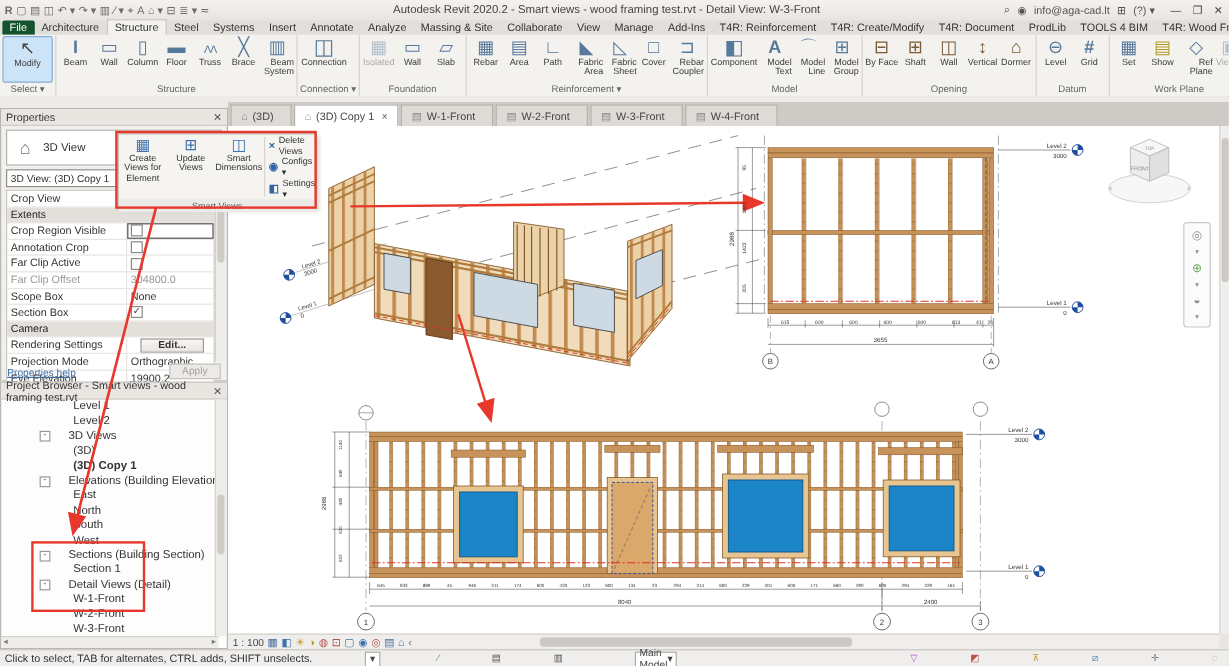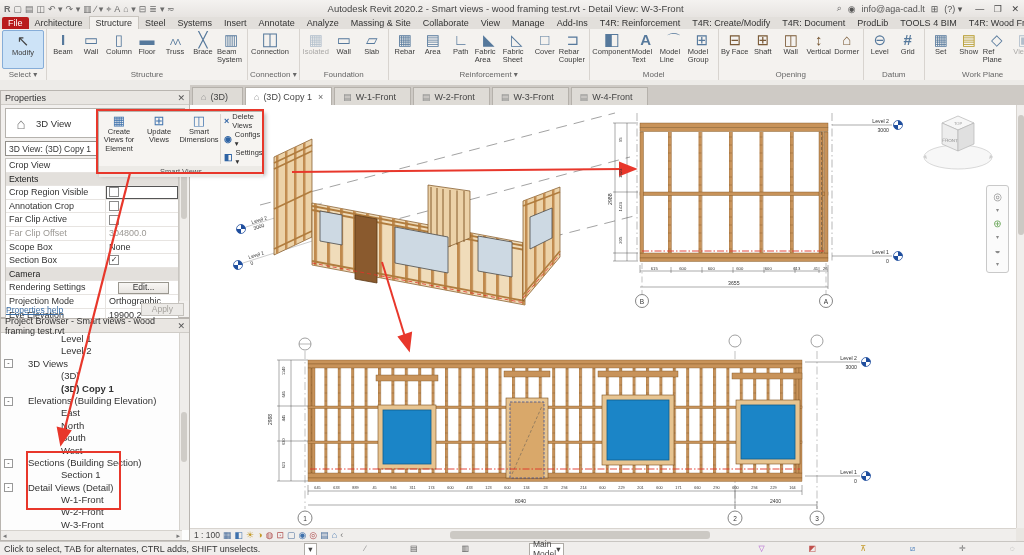--- a/index.html
+++ b/index.html
@@ -11,29 +11,29 @@
             display:flex;align-items:center;font-size:9px;color:#555;}
   .qat{display:flex;align-items:center;gap:3px;padding-left:4px;}
   .qat span{font-size:9px;color:#6b6b6b;line-height:10px;}
   .applogo{color:#1460a8;font-weight:bold;font-size:11px;}
   .wintitle{flex:1;text-align:center;color:#444;font-size:9.5px;white-space:nowrap;overflow:hidden;}
   .titright{display:flex;align-items:center;gap:6px;padding-right:5px;font-size:9px;color:#555;}
   .winbtns span{margin-left:7px;color:#444;font-size:9px;}
   
   .tabrow{left:0;top:17px;width:1024px;height:12px;background:#e2dfdb;display:flex;align-items:flex-end;font-size:9px;}
   .rtab{padding:1px 6px 1px 6px;white-space:nowrap;color:#333;}
-  .rtab.file{background:#b91c1c;color:#fff;border-radius:2px 2px 0 0;margin-left:2px;}
+  .rtab.file{background:#14532d;color:#fff;border-radius:2px 2px 0 0;margin-left:2px;}
   .rtab.active{background:#f4f2ef;border:1px solid #c9c5bf;border-bottom:none;}
   
   .ribbon{left:0;top:29px;width:1024px;height:51px;background:#f4f2ef;border-bottom:1px solid #c5c1bb;
           display:flex;overflow:hidden;}
   .rgroup{display:flex;flex-direction:column;border-right:1px solid #d8d4cf;padding:1px 2px 0 2px;}
   .rbtns{flex:1;display:flex;align-items:stretch;}
   .rbtn{width:28px;display:flex;flex-direction:column;align-items:center;justify-content:flex-start;
-        font-size:7.5px;line-height:1.05;text-align:left;color:#3c3c3c;padding-top:1px;}
+        font-size:7.5px;line-height:1.05;text-align:right;color:#3c3c3c;padding-top:1px;}
   .rbtn .ic{font-size:15px;line-height:17px;height:17px;color:#56799c;}
   .rbtn.sel{background:#cde3f7;border:1px solid #86add8;border-radius:2px;}
   .rbtn.big{width:40px;}
   .rbtn.dim{opacity:.42;}
   .glabel{height:11px;font-size:8px;color:#666;text-align:center;line-height:11px;white-space:nowrap;}
   .gap{left:0;top:80px;width:1024px;height:10px;background:#edebe8;}
   
   .ic::before{content:"▭";}
   .ic-cursor::before{content:"↖";color:#444;}
   .ic-beam::before{content:"I";font-weight:bold;}
@@ -81,38 +81,38 @@
         justify-content:space-between;padding:0 3px;font-size:8.5px;}
   .prows{margin:0 10px 0 4px;background:#fff;border:1px solid #c9c6c1;}
   .prow{display:flex;height:12.6px;line-height:12.6px;border-bottom:1px solid #e7e4e1;}
   .prow .pl{width:96px;padding-left:3px;border-right:1px solid #e7e4e1;overflow:hidden;white-space:nowrap;}
   .prow .pv{flex:1;padding-left:3px;overflow:hidden;white-space:nowrap;display:flex;align-items:center;}
   .prow.header{background:#e3e0dc;}
   .prow.header .pl{width:auto;border:none;font-size:8.8px;color:#222;}
   .prow.dim{color:#9b9894;}
   .prow.sel .pv{outline:1px solid #555;outline-offset:-1px;}
   .vbtn{border:1px solid #9a978f;background:linear-gradient(#f8f6f4,#e8e5e1);padding:0 14px;height:10px;line-height:9px;
-        font-size:8.5px;margin:0 auto;}
+        font-size:8.5px;margin:0 auto;font-weight:bold;}
   .cb{display:none;}
   .cb-box{display:inline-block;width:8px;height:8px;border:1px solid #8a8a8a;background:#fff;font-size:8px;line-height:8px;text-align:center;color:#333;}
   .cb-ck::after{content:"✓";}
   .pfoot{position:absolute;left:0;bottom:0;width:100%;height:15px;display:flex;align-items:center;justify-content:space-between;padding:0 5px;box-sizing:border-box;}
   .plink{color:#3b6ea5;text-decoration:underline;font-size:8.5px;}
   .apply{color:#a5a29d;border:1px solid #c5c2bd;background:#eceae7;padding:0 10px;font-size:8.5px;height:11px;line-height:11px;}
   .vsb{position:absolute;right:1px;top:60px;width:8px;height:150px;background:#efedea;border-left:1px solid #d5d2cd;}
   .vsb .th{position:absolute;left:1px;top:8px;width:6px;height:60px;background:#cfccc7;border-radius:3px;}
   
   .browser{left:0;top:318px;width:190px;height:223px;background:#fdfdfd;border:1px solid #b9b5b0;box-sizing:border-box;font-size:9.5px;}
   .btree{position:absolute;left:0;top:14px;right:9px;bottom:10px;overflow:hidden;}
   .trow{height:12.4px;line-height:12.4px;display:flex;align-items:center;white-space:nowrap;}
   .trow .exp{width:7px;height:7px;border:1px solid #999;font-size:7px;line-height:6px;text-align:center;color:#333;
              margin-right:3px;background:#fff;visibility:hidden;flex:none;}
   .trow .exp.on{visibility:visible;}
   .trow .tico2{width:10px;font-size:8px;color:#6a8cb0;margin-right:2px;flex:none;}
-  .i1{padding-left:3px;} .i3{padding-left:36px;}
+  .i1{padding-left:32px;} .i3{padding-left:36px;}
   .bold{font-weight:bold;}
   .hsb{position:absolute;left:0;bottom:0;width:181px;height:10px;background:#efedea;border-top:1px solid #d5d2cd;
        display:flex;justify-content:space-between;font-size:7px;color:#777;line-height:10px;padding:0 2px;box-sizing:border-box;}
   .bvsb{position:absolute;right:0px;top:14px;width:9px;bottom:10px;background:#efedea;border-left:1px solid #d5d2cd;}
   .bvsb .th{position:absolute;left:1px;top:40%;width:6px;height:50px;background:#cfccc7;border-radius:3px;}
   
   .vtabs{left:190px;top:85px;width:834px;height:20px;background:#cecac5;display:flex;align-items:flex-end;padding-left:2px;box-sizing:border-box;}
   .vtab{height:17px;display:flex;align-items:center;gap:4px;background:#dedbd6;border:1px solid #b5b1ab;border-bottom:none;
         padding:0 8px;margin-right:2px;font-size:9px;color:#444;white-space:nowrap;}
   .vtab.active{background:#fff;}

